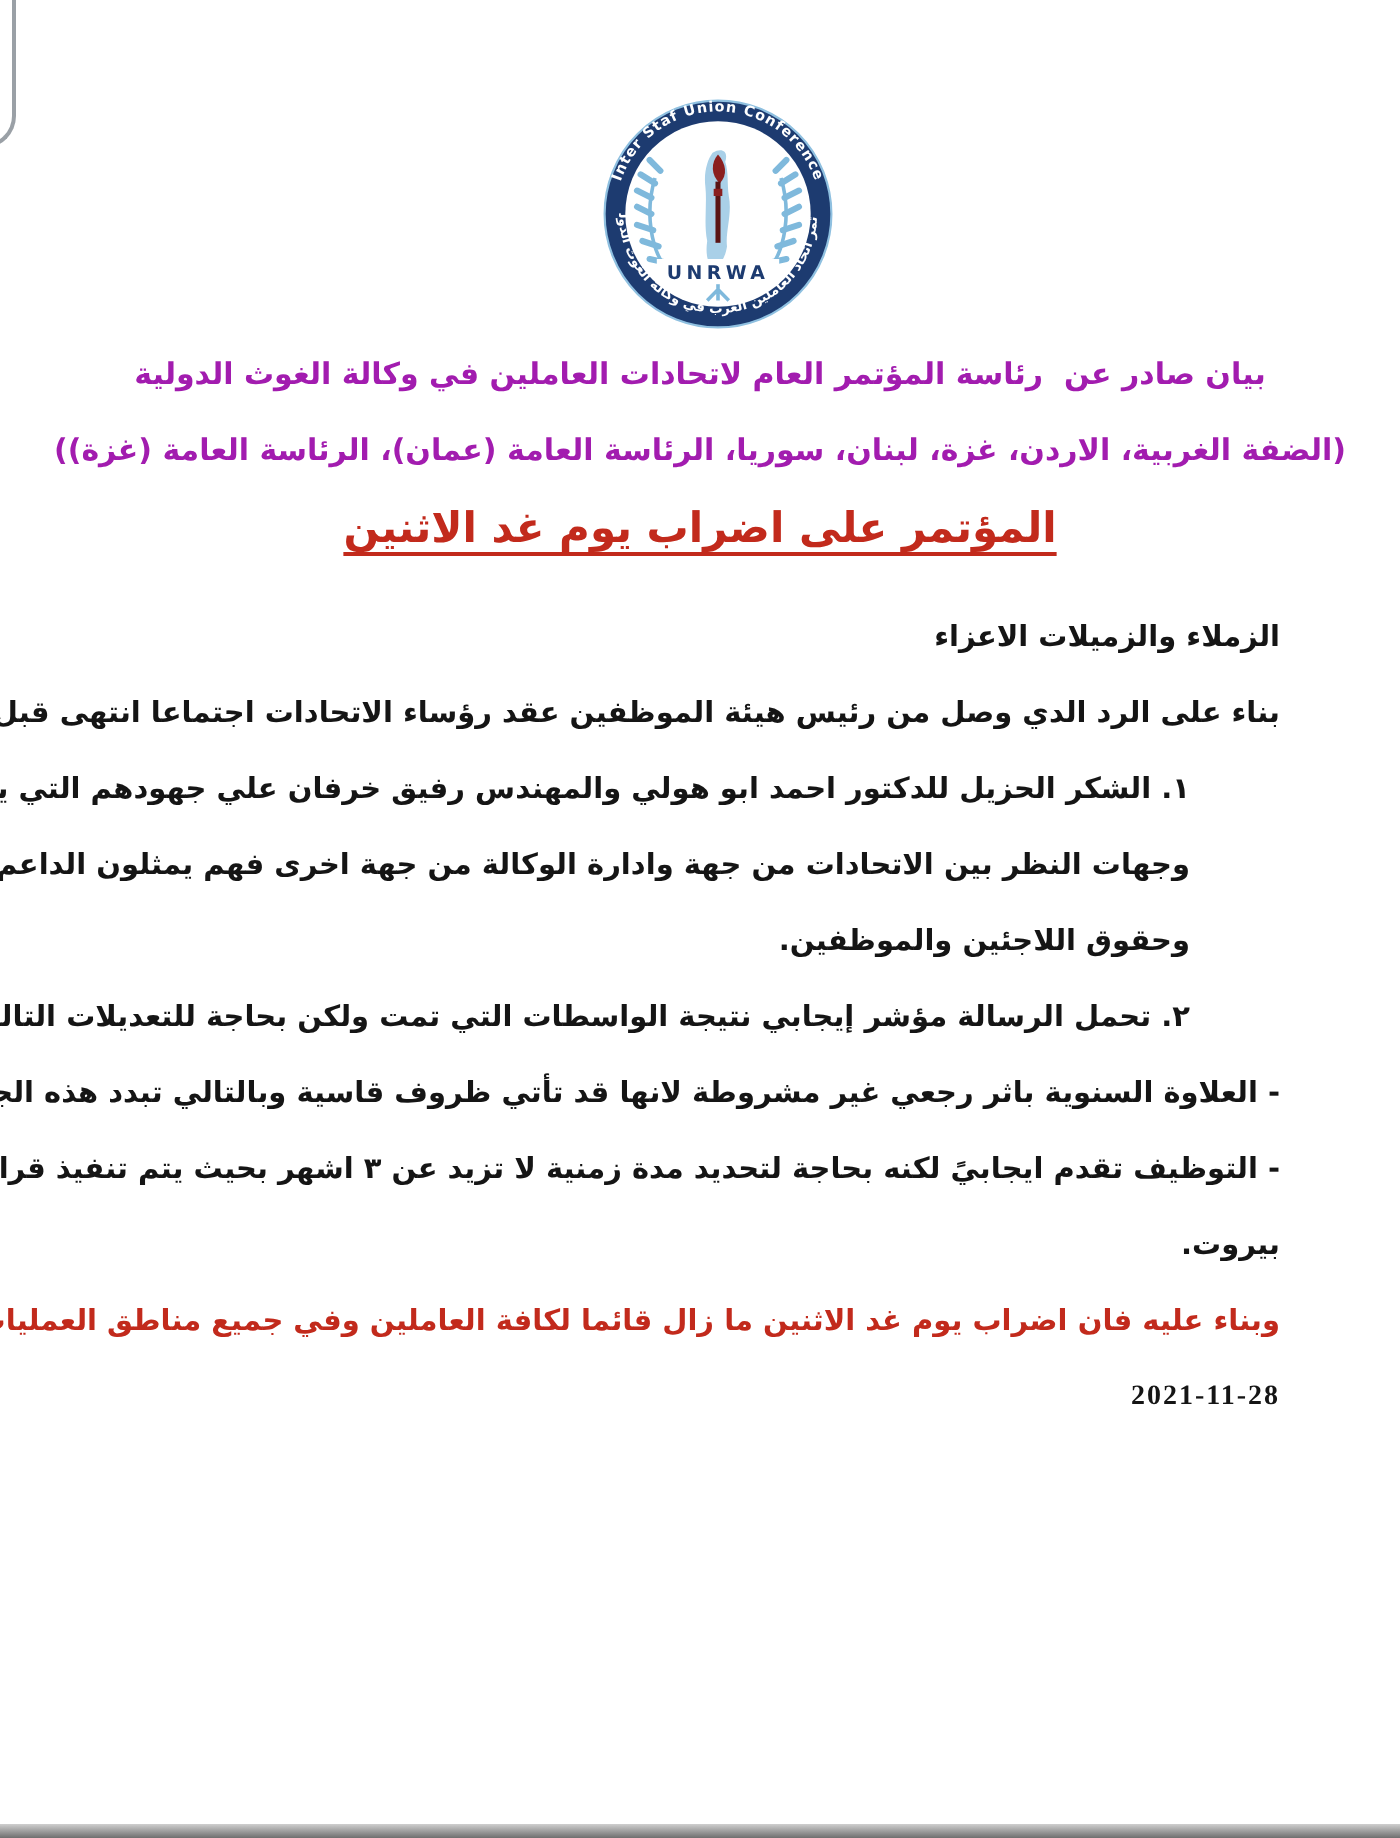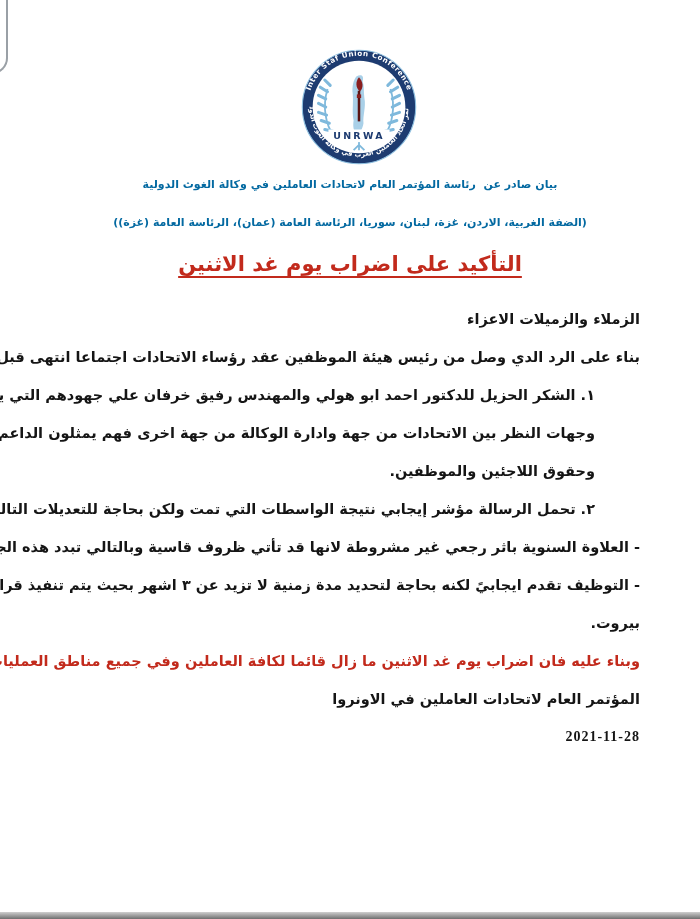--- a/index.html
+++ b/index.html
@@ -14,21 +14,21 @@
     border-radius:0 0 16px 0;
   }
   
   .bottom-bar {
     position:absolute; left:0; right:0; bottom:0; height:7px;
     background:linear-gradient(#cfcfcf, #6f6f6f);
   }
   .logo-wrap { position:absolute; top:44px; left:296px; width:126px; height:126px; }
   .hdr {
     position:absolute; left:0; right:0; text-align:center;
-    color:#0369a1; font-weight:bold; font-size:11px; white-space:pre;
+    color:#a21caf; font-weight:bold; font-size:15px; white-space:pre;
   }
   .hdr-1 { top:178px; }
   .hdr-2 { top:216px; }
   .doc-title {
     position:absolute; left:0; right:0; top:252px; text-align:center;
     color:#c22a1c; font-weight:bold; font-size:21px;
     text-decoration:underline; text-decoration-thickness:2px; text-underline-offset:5px;
     white-space:pre;
   }
   .content {
@@ -84,31 +84,30 @@
         <rect x="67.6" y="56" width="4.8" height="4" fill="#8a1f1f"></rect>
       </g>
 
       <rect x="36" y="95" width="68" height="14" fill="#ffffff"></rect>
       <text x="70" y="106" text-anchor="middle" font-size="10.5" font-weight="bold" fill="#1d3b70" letter-spacing="2.5">UNRWA</text>
     </svg>
   </div>
 
   <div class="hdr hdr-1">بيان صادر عن  رئاسة المؤتمر العام لاتحادات العاملين في وكالة الغوث الدولية</div>
   <div class="hdr hdr-2">(الضفة الغربية، الاردن، غزة، لبنان، سوريا، الرئاسة العامة (عمان)، الرئاسة العامة (غزة))</div>
-  <div class="doc-title">التأكيد على اضراب يوم غد الاثنين</div>
+  <div class="doc-title">المؤتمر على اضراب يوم غد الاثنين</div>
 
   <div class="content">
     <p>الزملاء والزميلات الاعزاء</p>
     <p>بناء على الرد الدي وصل من رئيس هيئة الموظفين عقد رؤساء الاتحادات اجتماعا انتهى قبل قليل،</p>
     <p class="indent-num">١. الشكر الحزيل للدكتور احمد ابو هولي والمهندس رفيق خرفان علي جهودهم التي يبذلونها في تقريب
 وجهات النظر بين الاتحادات من جهة وادارة الوكالة من جهة اخرى فهم يمثلون الداعم الاساسي للاونروا
 وحقوق اللاجئين والموظفين.</p>
     <p class="indent-num">٢. تحمل الرسالة مؤشر إيجابي نتيجة الواسطات التي تمت ولكن بحاجة للتعديلات التالية:</p>
     <p>- العلاوة السنوية باثر رجعي غير مشروطة لانها قد تأتي ظروف قاسية وبالتالي تبدد هذه الجهود.</p>
     <p>- التوظيف تقدم ايجابيً لكنه بحاجة لتحديد مدة زمنية لا تزيد عن ٣ اشهر بحيث يتم تنفيذ قرارات مؤتمر
 بيروت.</p>
     <p class="red-line">وبناء عليه فان اضراب يوم غد الاثنين ما زال قائما لكافة العاملين وفي جميع مناطق العمليات.</p>
-    <p>المؤتمر العام لاتحادات العاملين في الاونروا</p>
     <p class="date-line">2021-11-28</p>
   </div>
 
   <div class="bottom-bar"></div>
 </div>
 
 </body></html>

